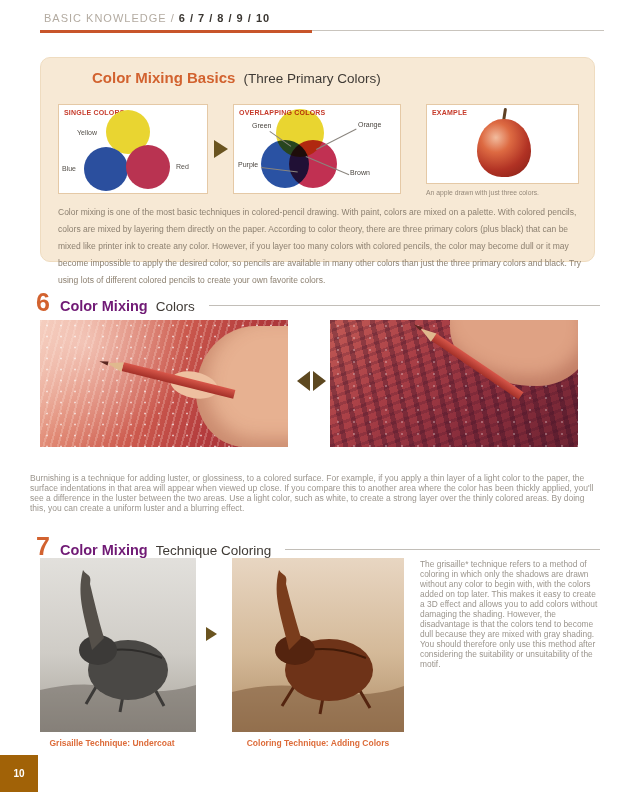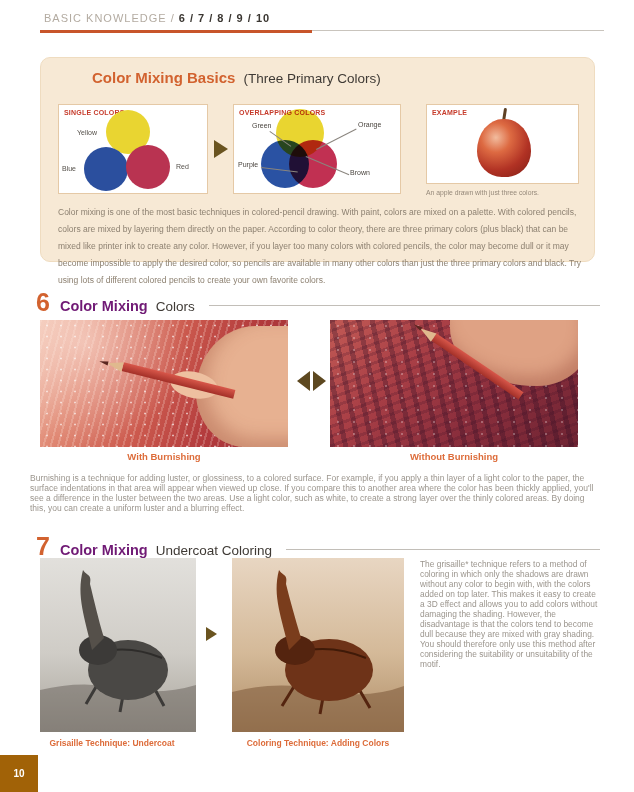--- a/index.html
+++ b/index.html
@@ -224,28 +224,26 @@
     <div class="pencil pen-yes"></div>
   </div>
   <div class="compare">
     <div class="tri-l"></div>
     <div class="tri-r"></div>
   </div>
   <div class="photo ph-no">
     <div class="hand hand-no"></div>
     <div class="pencil pen-no"></div>
   </div>
-  <div class="photo-cap pc-left">With Burnishing</div>
-  <div class="photo-cap pc-right">Without Burnishing</div>
   <p class="body6">Burnishing is a technique for adding luster, or glossiness, to a colored surface. For example, if you apply a thin layer of a light color to the paper, the surface indentations in that area will appear when viewed up close. If you compare this to another area where the color has been thickly applied, you'll see a difference in the luster between the two areas. Use a light color, such as white, to create a strong layer over the thinly colored areas. By doing this, you can create a uniform luster and a blurring effect.</p>
 
   <div class="sec-head h7">
     <span class="sec-num">7</span>
     <span class="sec-cat">Color Mixing</span>
-    <span class="sec-title">Undercoat Coloring</span>
+    <span class="sec-title">Technique Coloring</span>
     <div class="sec-line"></div>
   </div>
 
   <div class="gimg g-under">
     <svg width="156" height="174" viewBox="0 0 156 174">
       <path d="M0,132 Q40,122 80,130 T156,127 L156,174 L0,174 Z" fill="rgba(90,85,78,0.45)"></path>
       <path d="M60,122 L46,146 M84,132 L80,154 M112,126 L124,148" stroke="#3c3a38" stroke-width="3" fill="none"></path>
       <ellipse cx="88" cy="112" rx="40" ry="30" fill="#4a4845"></ellipse>
       <path d="M58,95 Q88,86 122,100" stroke="#2e2c2a" stroke-width="2" fill="none"></path>
       <ellipse cx="58" cy="92" rx="19" ry="15" fill="#3c3a38"></ellipse>

